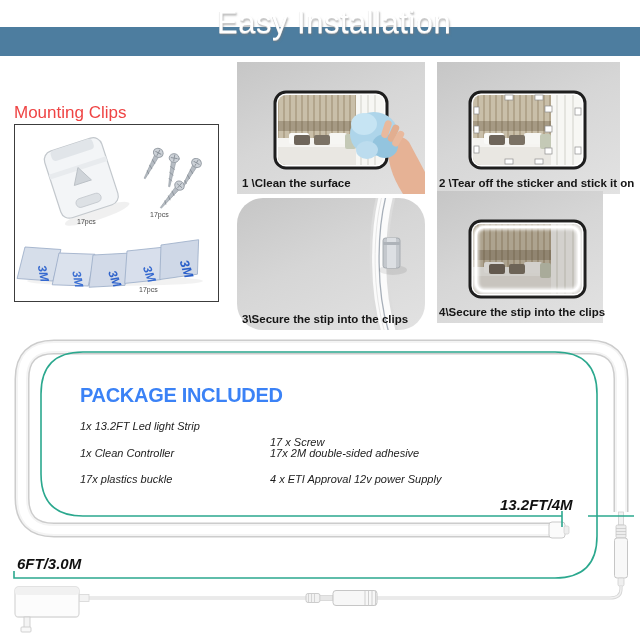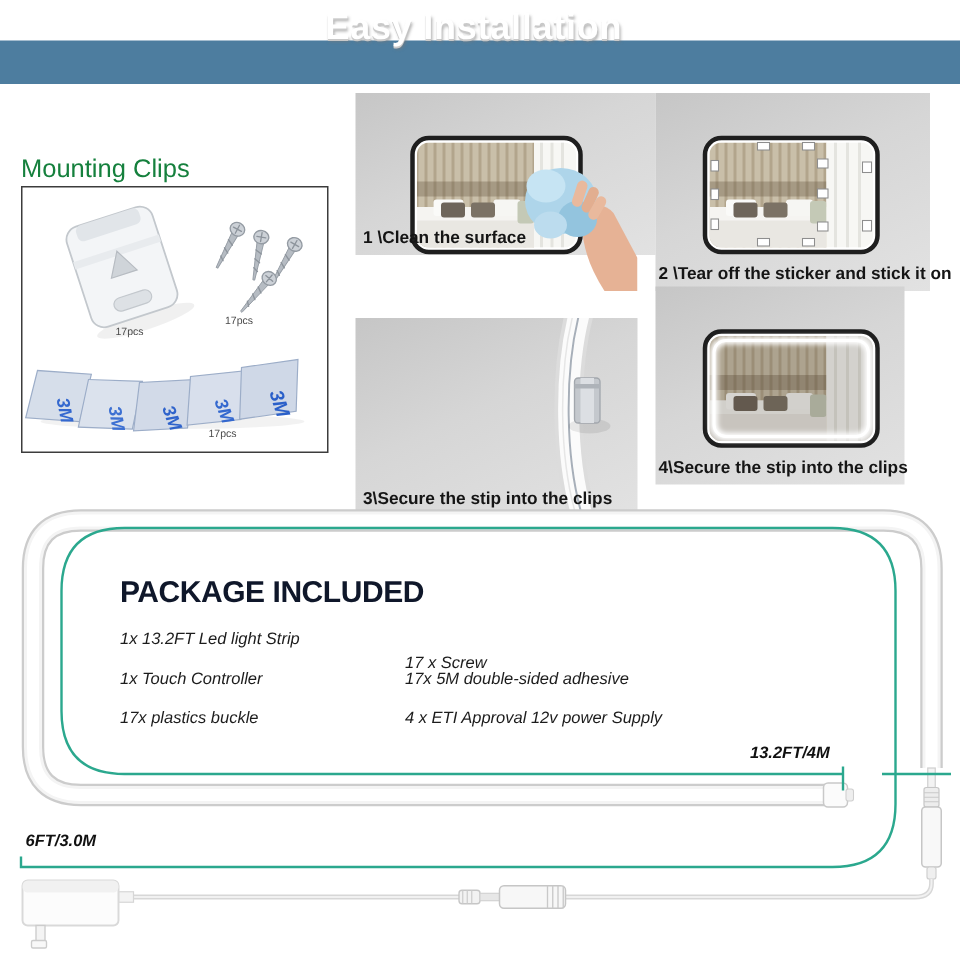--- a/index.html
+++ b/index.html
@@ -3,45 +3,45 @@
 <meta charset="utf-8">
 <style>
   html,body{margin:0;padding:0;}
   body{
     width:640px;height:640px;position:relative;background:#ffffff;
     font-family:"Liberation Sans","DejaVu Sans",sans-serif;overflow:hidden;
   }
   
   .banner-bar{position:absolute;left:0;top:27px;width:640px;height:29px;background:#4d7d9f;}
   .banner-title{
-    position:absolute;left:217px;top:5px;font-size:24px;font-weight:700;color:#ffffff;
+    position:absolute;left:217px;top:5px;font-size:31px;font-weight:400;color:#ffffff;
     text-shadow:0 1px 0 #c9c9c9,1px 2px 2px rgba(120,120,120,.55);letter-spacing:.5px;z-index:2;
   }
   
-  .mount-title{position:absolute;left:14px;top:103px;font-size:17px;color:#15803d;}
+  .mount-title{position:absolute;left:14px;top:103px;font-size:17px;color:#ef4444;}
   .mount-box{position:absolute;left:14px;top:124px;width:203px;height:176px;border:1px solid #3c3c3c;background:#fff;}
   .mount-box svg{position:absolute;left:0;top:0;}
   .qty{position:absolute;font-size:7px;color:#4a4a4a;}
   .qty-clip{left:62px;top:93px;}
   .qty-screw{left:135px;top:86px;}
   .qty-adh{left:124px;top:161px;}
   
   .panel{position:absolute;background:linear-gradient(155deg,#c6c6c6 0%,#d6d6d6 45%,#e2e2e2 100%);}
-  .p1{left:237px;top:62px;width:188px;height:108px;padding-left:12px;}
+  .p1{left:237px;top:62px;width:188px;height:132px;}
   .p2{left:437px;top:62px;width:183px;height:132px;}
-  .p3{left:237px;top:212px;width:188px;height:132px;}
+  .p3{left:237px;top:198px;width:188px;height:132px;border-radius:26px;}
   .p4{left:437px;top:191px;width:166px;height:132px;}
   .panel svg{position:absolute;left:0;top:0;}
   .caption{position:absolute;left:5px;bottom:5px;font-size:11.5px;font-weight:600;color:#151515;white-space:nowrap;z-index:3;}
   .p2 .caption,.p4 .caption{left:2px;}
   
   .diagram{position:absolute;left:0;top:330px;width:640px;height:310px;}
-  .pkg-title{position:absolute;left:80px;top:384px;font-size:20px;font-weight:700;color:#0f172a;letter-spacing:-.3px;}
+  .pkg-title{position:absolute;left:80px;top:384px;font-size:20px;font-weight:700;color:#3b82f6;letter-spacing:-.3px;}
   .pkg-item{position:absolute;font-size:11px;font-weight:400;font-style:italic;color:#1c1c1c;white-space:nowrap;}
-  .measure{position:absolute;font-size:11px;font-weight:700;font-style:italic;color:#111;white-space:nowrap;}
+  .measure{position:absolute;font-size:15px;font-weight:700;font-style:italic;color:#111;white-space:nowrap;}
   .m-strip{left:500px;top:496px;}
   .m-cord{left:17px;top:555px;}
 </style>
 </head>
 <body>
 
 <div class="banner-bar"></div>
 <div class="banner-title">Easy Installation</div>
 
 <div class="mount-title">Mounting Clips</div>
@@ -290,20 +290,20 @@
 
   <g stroke="#2ba88e" stroke-width="1.6" fill="none">
     <path d="M 14 571 L 14 578 L 555 578 Q 597 578 597 536 L 597 394 Q 597 352 555 352 L 83 352 Q 41 352 41 394 L 41 474 Q 41 516 83 516 L 562 516"></path>
     <path d="M 562 511 L 562 527"></path>
     <path d="M 588 516 L 634 516"></path>
   </g>
 </svg>
 
 <div class="pkg-title">PACKAGE INCLUDED</div>
 <div class="pkg-item" style="left:80px;top:420px;">1x 13.2FT Led light Strip</div>
-<div class="pkg-item" style="left:80px;top:447px;">1x Touch Controller</div>
+<div class="pkg-item" style="left:80px;top:447px;">1x Clean Controller</div>
 <div class="pkg-item" style="left:80px;top:473px;">17x plastics buckle</div>
 <div class="pkg-item" style="left:270px;top:436px;">17 x Screw</div>
-<div class="pkg-item" style="left:270px;top:447px;">17x 5M double-sided adhesive</div>
+<div class="pkg-item" style="left:270px;top:447px;">17x 2M double-sided adhesive</div>
 <div class="pkg-item" style="left:270px;top:473px;">4 x ETI Approval 12v power Supply</div>
 
 <div class="measure m-strip">13.2FT/4M</div>
 <div class="measure m-cord">6FT/3.0M</div>
 
 </body></html>

